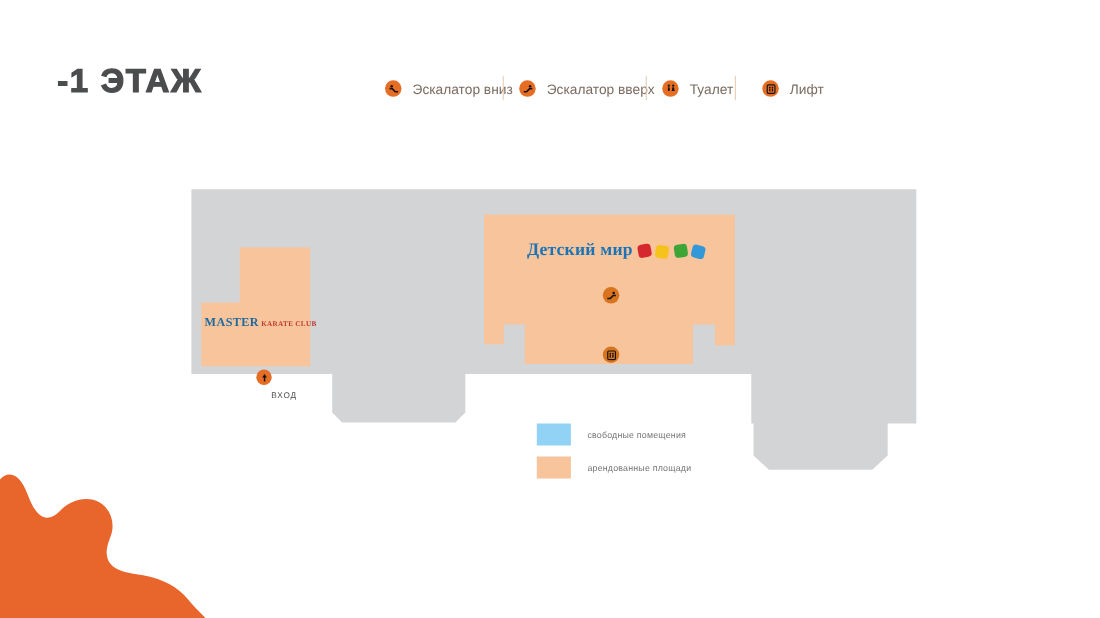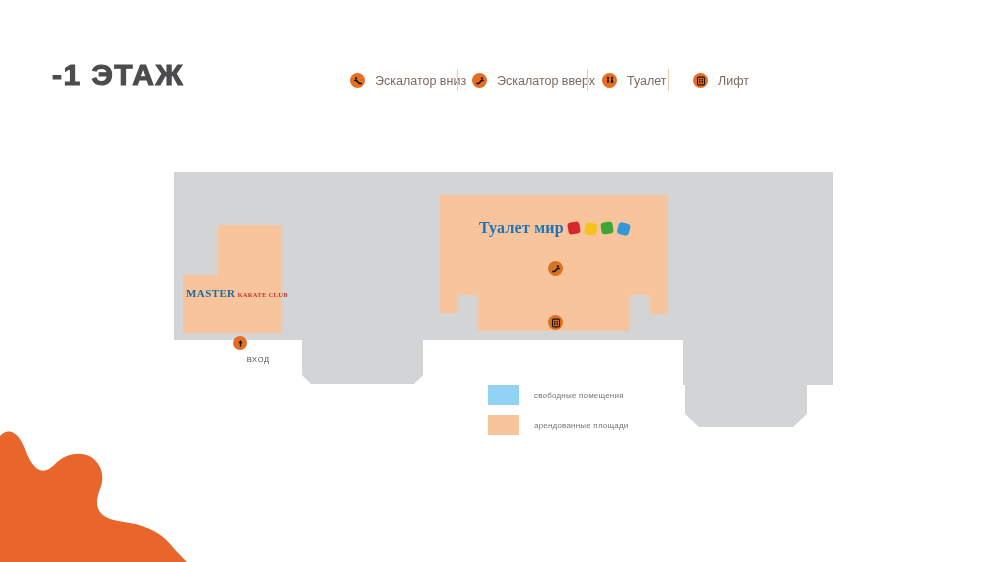--- a/index.html
+++ b/index.html
@@ -105,21 +105,21 @@
   </div>
 
   <svg class="map-svg" viewBox="0 0 1000 562">
     <path d="M174,172 H833 V385 H807 V414 L793,427 H699 L685,414 V385 H683 V340 H423 V375 L414,384 H311 L302,375 V340 H174 Z" fill="#D3D4D6"></path>
     <path d="M218,225 H282 V333 H183 V275 H218 Z" fill="#F7C49B"></path>
     <path d="M440,195 H668 V314 H650 V295 H630 V331 H477 V295 H458 V313 H440 Z" fill="#F7C49B"></path>
     <path d="M0,436 C6,429 14,430 20,439 C26,448 27,459 35,467 C42,474 50,470 56,463 C64,455 79,450 91,457 C102,464 105,478 100,489 C97,497 95,505 100,512 C106,520 118,521 130,523 C148,526 162,534 171,545 C177,552 182,557 187,562 L0,562 Z" fill="#E8652C"></path>
   </svg>
 
   <div class="dm-logo">
-    <span class="dm-text">Туалет мир</span>
+    <span class="dm-text">Детский мир</span>
     <span class="dm-sq" style="background: rgb(214, 39, 46);"></span>
     <span class="dm-sq" style="background: rgb(246, 195, 30);"></span>
     <span class="dm-sq" style="background: rgb(61, 165, 53);"></span>
     <span class="dm-sq" style="background: rgb(51, 152, 216);"></span>
   </div>
 
   <div class="master-logo">
     <span class="master-1">MASTER</span>
     <span class="master-2">KARATE CLUB</span>
   </div>

